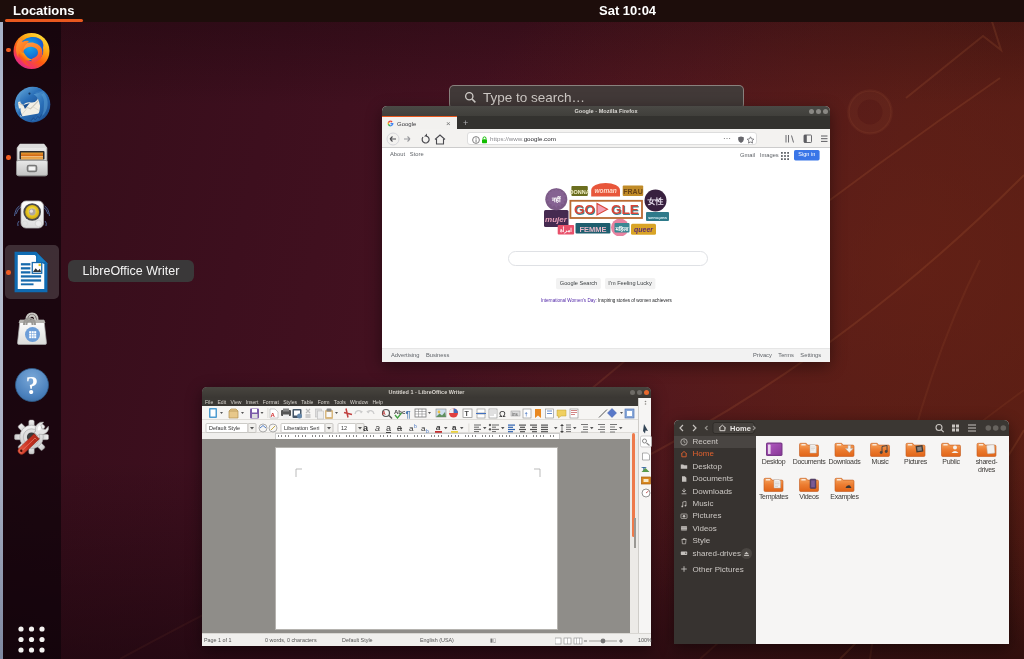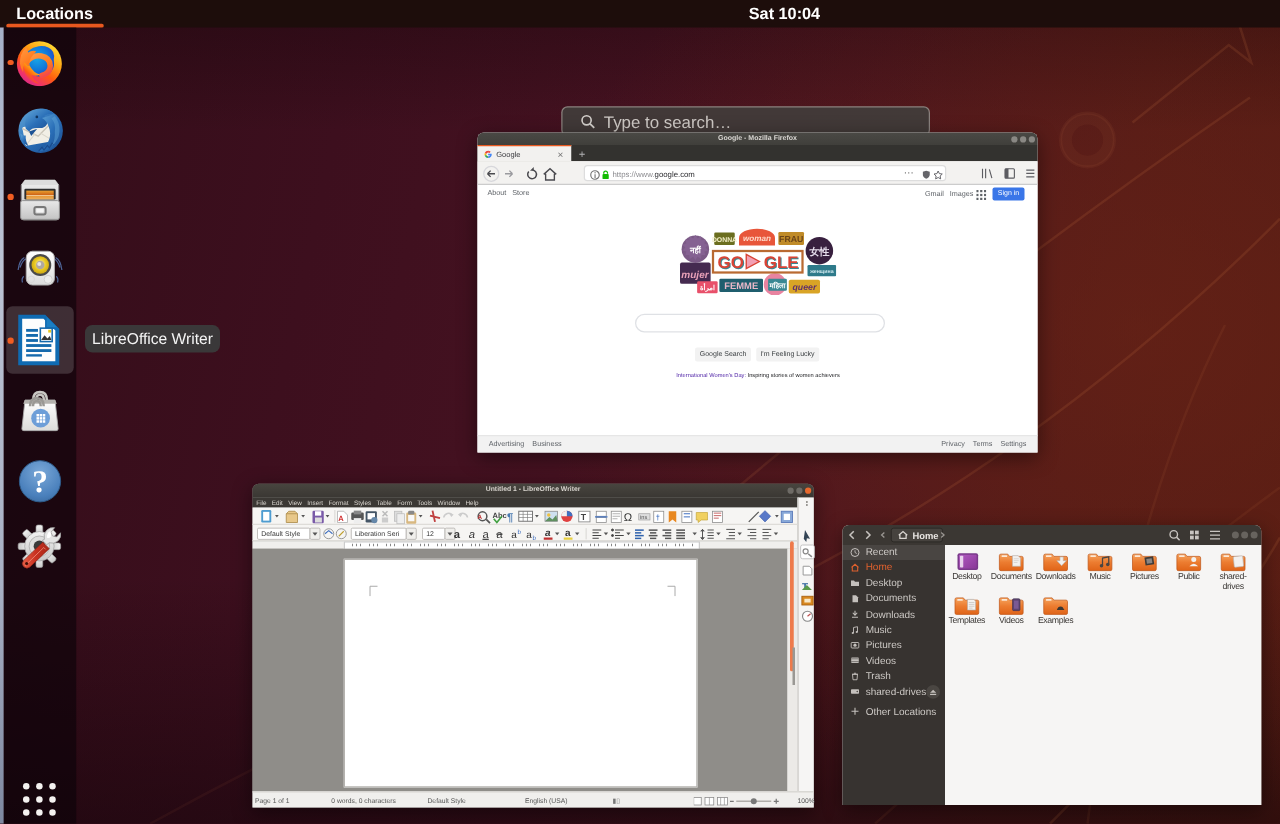--- a/index.html
+++ b/index.html
@@ -19,21 +19,21 @@
 #activities{left:13px;top:3px;color:#fff;font-size:13px;font-weight:bold;}
 #act-line{left:5px;top:19px;width:78px;height:2.5px;background:#e8581f;border-radius:2px;}
 #clock{left:599px;top:3px;color:#fff;font-size:13px;font-weight:bold;}
 
 #lstrip{left:0;top:22px;width:2.5px;height:637px;background:linear-gradient(180deg,#a6b0c8,#bcc3d4 30%,#a8b0c4 70%,#7e88a0);}
 
 #dock{left:2.5px;top:22px;width:58.5px;height:637px;background:rgba(12,3,9,0.65);}
 .dicon{position:absolute;left:10px;width:38px;height:38px;}
 #hl{left:2px;top:223px;width:54px;height:54px;background:rgba(255,255,255,0.16);border-radius:5px;}
 .dot{position:absolute;left:3.5px;width:4.6px;height:4.6px;border-radius:50%;background:#f15d22;}
-#tooltip{left:68px;top:260px;width:108px;height:22px;background:rgba(58,58,58,0.96);border-radius:6px;color:#f4f4f4;font-size:12.5px;text-align:center;line-height:22px;}
+#tooltip{left:68px;top:260px;width:126px;height:22px;background:rgba(58,58,58,0.96);border-radius:6px;color:#f4f4f4;font-size:12.5px;text-align:center;line-height:22px;}
 
 #search{left:449px;top:43px;width:295px;height:24px;background:rgba(66,59,57,0.96);border:1px solid rgba(150,143,139,0.85);border-radius:5px;box-sizing:border-box;margin-top:42px;}
 #search .mag{position:absolute;left:14px;top:5px;width:13px;height:13px;}
 #search .ph{position:absolute;left:33px;top:3.5px;color:#cfcac6;font-size:13.5px;}
 
 .win{position:absolute;box-shadow:0 4px 16px rgba(0,0,0,0.45);border-radius:5px 5px 0 0;}
 .tiny{transform-origin:0 0;}
 
 #ff{left:382px;top:106px;width:448px;height:256px;background:#fff;}
 #ff-title{left:0;top:0;width:448px;height:10px;background:linear-gradient(#4a4945,#403f3b);border-radius:5px 5px 0 0;}
@@ -732,39 +732,39 @@
         <svg class="ic" viewBox="0 0 10 10">
           <rect x="1.2" y="2.5" width="7.6" height="5.5" rx="0.8" fill="#c4c0bc"></rect>
           <path d="M1.2,3.8 h7.6 M1.2,6.6 h7.6" stroke="#373330" stroke-width="0.5"></path>
         </svg>
         <div class="lbl">Videos</div>
       </div>
     <div class="ntrow" style="top:99.2px;">
         <svg class="ic" viewBox="0 0 10 10">
           <path d="M2.5,3 h5 l-0.5,5.5 h-4 z M2,3 h6 M4,2 h2" stroke="#c4c0bc" stroke-width="0.9" fill="none"></path>
         </svg>
-        <div class="lbl">Trash</div>
+        <div class="lbl">Style</div>
       </div>
     <div class="ntrow" style="top:111.6px;">
         <svg class="ic" viewBox="0 0 10 10">
           <rect x="1" y="3" width="8" height="4.5" rx="0.8" fill="#c4c0bc"></rect>
           <circle cx="7.2" cy="5.2" r="0.7" fill="#373330"></circle>
         </svg>
         <div class="lbl">shared-drives</div>
       <div style="position:absolute;right:4px;top:0.7px;width:11px;height:11px;border-radius:50%;background:#4a4642;"></div>
       <svg style="position:absolute;right:6px;top:3px" width="7" height="7" viewBox="0 0 10 10">
           <path d="M1.5,6 l3.5,-3.5 3.5,3.5 z" fill="#c4c0bc"></path>
           <rect x="1.5" y="7.2" width="7" height="1.4" fill="#c4c0bc"></rect>
         </svg>
     </div>
     <div class="ntrow" style="top:127.5px;">
         <svg class="ic" viewBox="0 0 10 10">
           <path d="M5,1.5 v7 M1.5,5 h7" stroke="#c4c0bc" stroke-width="1.1"></path>
         </svg>
-        <div class="lbl">Other Locations</div>
+        <div class="lbl">Other Pictures</div>
       </div>
   </div>
   <div class="abs" id="nt-main">
     <svg class="abs" style="left:0;top:0" width="253" height="90" viewBox="0 0 253 90">
       <defs>
         <linearGradient id="fg" x1="0" y1="0" x2="0" y2="1">
             <stop offset="0" stop-color="#f6a55f"></stop>
             <stop offset="0.5" stop-color="#ec7c30"></stop>
             <stop offset="1" stop-color="#e06418"></stop>
           </linearGradient>

